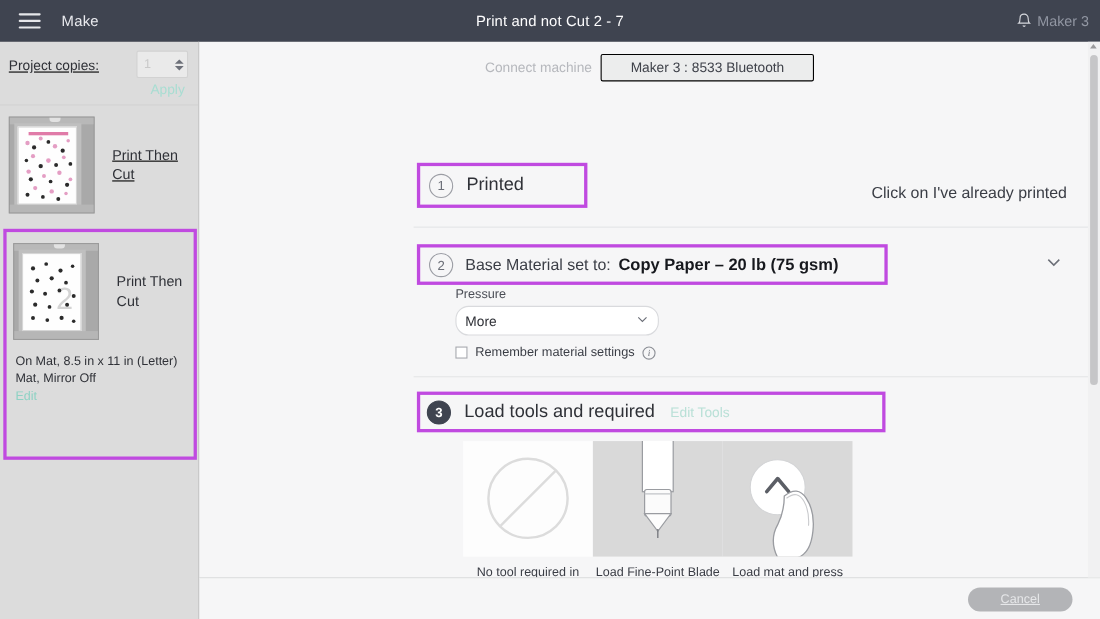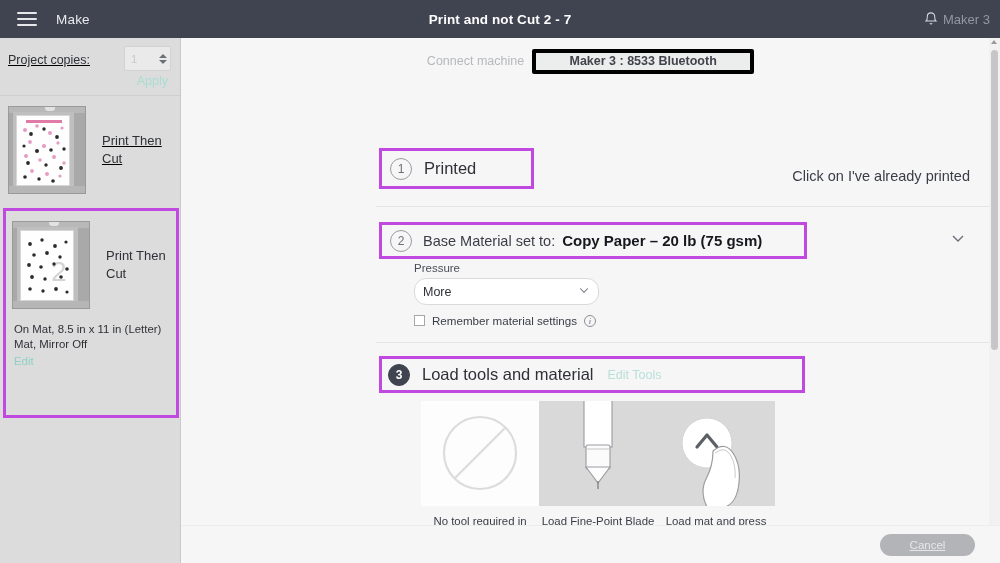--- a/index.html
+++ b/index.html
@@ -17,21 +17,21 @@
     background:#3f4450; display:flex; align-items:center;
   }
   .hamburger {
     width:38px; height:38px; display:flex; flex-direction:column;
     justify-content:center; align-items:center; gap:4px; margin-left:8px; cursor:pointer;
   }
   .hamburger span { display:block; width:20px; height:2px; background:#e6e7ea; border-radius:1px; }
   .topbar-make { color:#e9eaee; font-size:13.5px; margin-left:10px; letter-spacing:.2px; }
   .topbar-title {
     position:absolute; left:0; right:0; text-align:center;
-    color:#fdfdfe; font-size:13.5px; font-weight:700; letter-spacing:.1px;
+    color:#fdfdfe; font-size:13.5px; font-weight:400; letter-spacing:.1px;
     pointer-events:none;
   }
   .topbar-right {
     position:absolute; right:10px; top:0; height:38px;
     display:flex; align-items:center; gap:4px;
   }
   .bell { width:16px; height:17px; display:block; }
   .topbar-user { color:#9297a3; font-size:13px; }
 
   
@@ -104,23 +104,23 @@
   .main {
     position:absolute; top:38px; left:181px; width:819px; height:487px;
     background:#f6f6f7; overflow:hidden;
   }
   .connect-row {
     height:40px; display:flex; align-items:center; justify-content:center; gap:8px;
     padding-top:6px;
   }
   .connect-label { font-size:12.5px; color:#b6b8bd; }
   .machine-pill {
-    width:222px; height:25px; background:#eceded; border:4px solid #000000;
+    width:194px; height:25px; background:#eceded; border:1px solid #000000;
     border-radius:2px; display:flex; align-items:center; justify-content:center;
-    font-size:12.5px; color:#40434b; cursor:pointer;font-weight:bold;
+    font-size:12.5px; color:#40434b; cursor:pointer;
   }
   .step-badge {
     width:22px; height:22px; border-radius:50%; border:1px solid #9b9da4;
     color:#6c6f78; font-size:12px; display:flex; align-items:center; justify-content:center;
     flex:none;
   }
   .step-badge.filled { background:#3f4450; border-color:#3f4450; color:#ffffff; font-weight:600; }
   .step-text { font-size:16.5px; color:#2f3137; margin-left:12px; }
 
   .hl {
@@ -384,21 +384,21 @@
         <span class="checkbox"></span>
         <span class="remember-label">Remember material settings</span>
         <span class="info-i">i</span>
       </div>
     </div>
     <div class="rule2"></div>
 
     <div class="step3-box hl">
       <div class="step3-inner">
         <div class="step-badge filled">3</div>
-        <div class="step-text">Load tools and material</div>
+        <div class="step-text">Load tools and required</div>
         <div class="edit-tools">Edit Tools</div>
       </div>
     </div>
 
     <div class="tools-row">
 
       <div class="tool-card">
         <div class="tool-img white">
           <svg width="118" height="105" viewBox="0 0 118 105">
             <circle cx="59" cy="52" r="36" fill="none" stroke="#dcdcdc" stroke-width="2.2"></circle>

